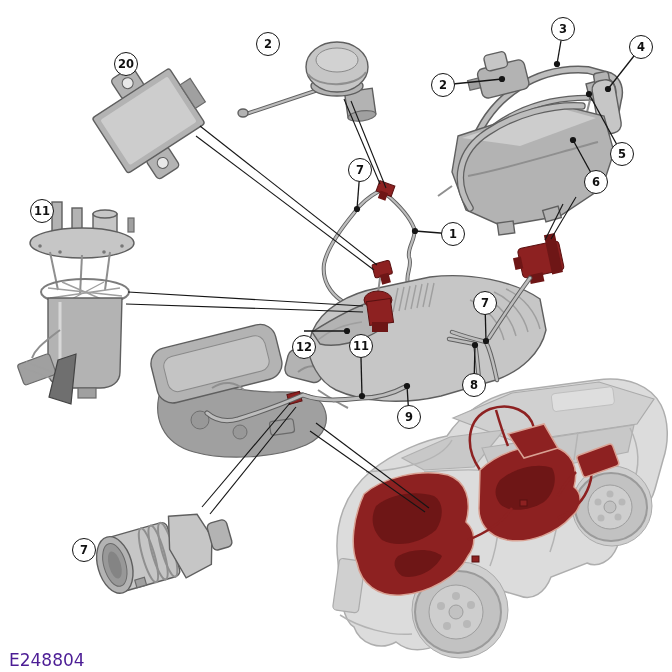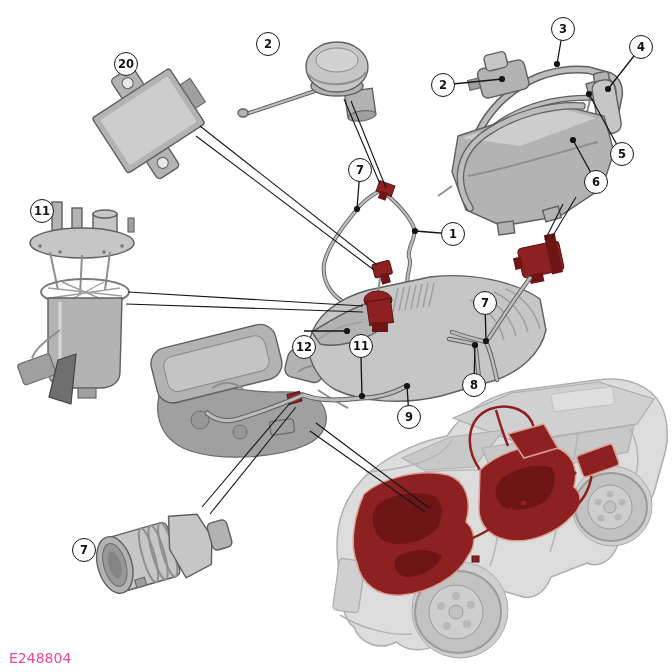--- a/index.html
+++ b/index.html
@@ -11,21 +11,21 @@
   html,body{margin:0;padding:0;background:#fff;}
   .stage{position:relative;width:672px;height:672px;background:#fff;overflow:hidden;
          font-family:"DejaVu Sans","Liberation Sans",sans-serif;}
   #artwork{position:absolute;left:0;top:0;z-index:1;}
   #overlay{position:absolute;left:0;top:0;z-index:2;}
   #callout-layer{position:absolute;left:0;top:0;width:100%;height:100%;z-index:3;pointer-events:none;}
   .callout{position:absolute;width:24px;height:24px;box-sizing:border-box;
            border:1.7px solid var(--line);border-radius:50%;background:#fff;
            display:flex;align-items:center;justify-content:center;
            font-size:11.5px;font-weight:bold;color:#111;}
-  #figure-code{position:absolute;left:9px;top:650px;font-size:14px;color:#ec4899;z-index:3;}
+  #figure-code{position:absolute;left:9px;top:650px;font-size:17px;color:#4c1d95;z-index:3;}
   
   .g1{fill:#c6c6c6;stroke:#5f5f5f;stroke-width:1.4;}
   .g2{fill:#b3b3b3;stroke:#5f5f5f;stroke-width:1.4;}
   .g3{fill:#a0a0a0;stroke:#6a6a6a;stroke-width:1.2;}
   .gfill{fill:#cdcdcd;stroke:none;}
   .gl{fill:none;stroke:#8f8f8f;stroke-width:2;}
   .gthin{fill:none;stroke:#9f9f9f;stroke-width:1.4;}
   .tube-o{fill:none;stroke:#606060;stroke-linecap:round;}
   .tube-i{fill:none;stroke:#bdbdbd;stroke-linecap:round;}
   .veh{fill:#dcdcdc;stroke:#aeaeae;stroke-width:1.5;}

